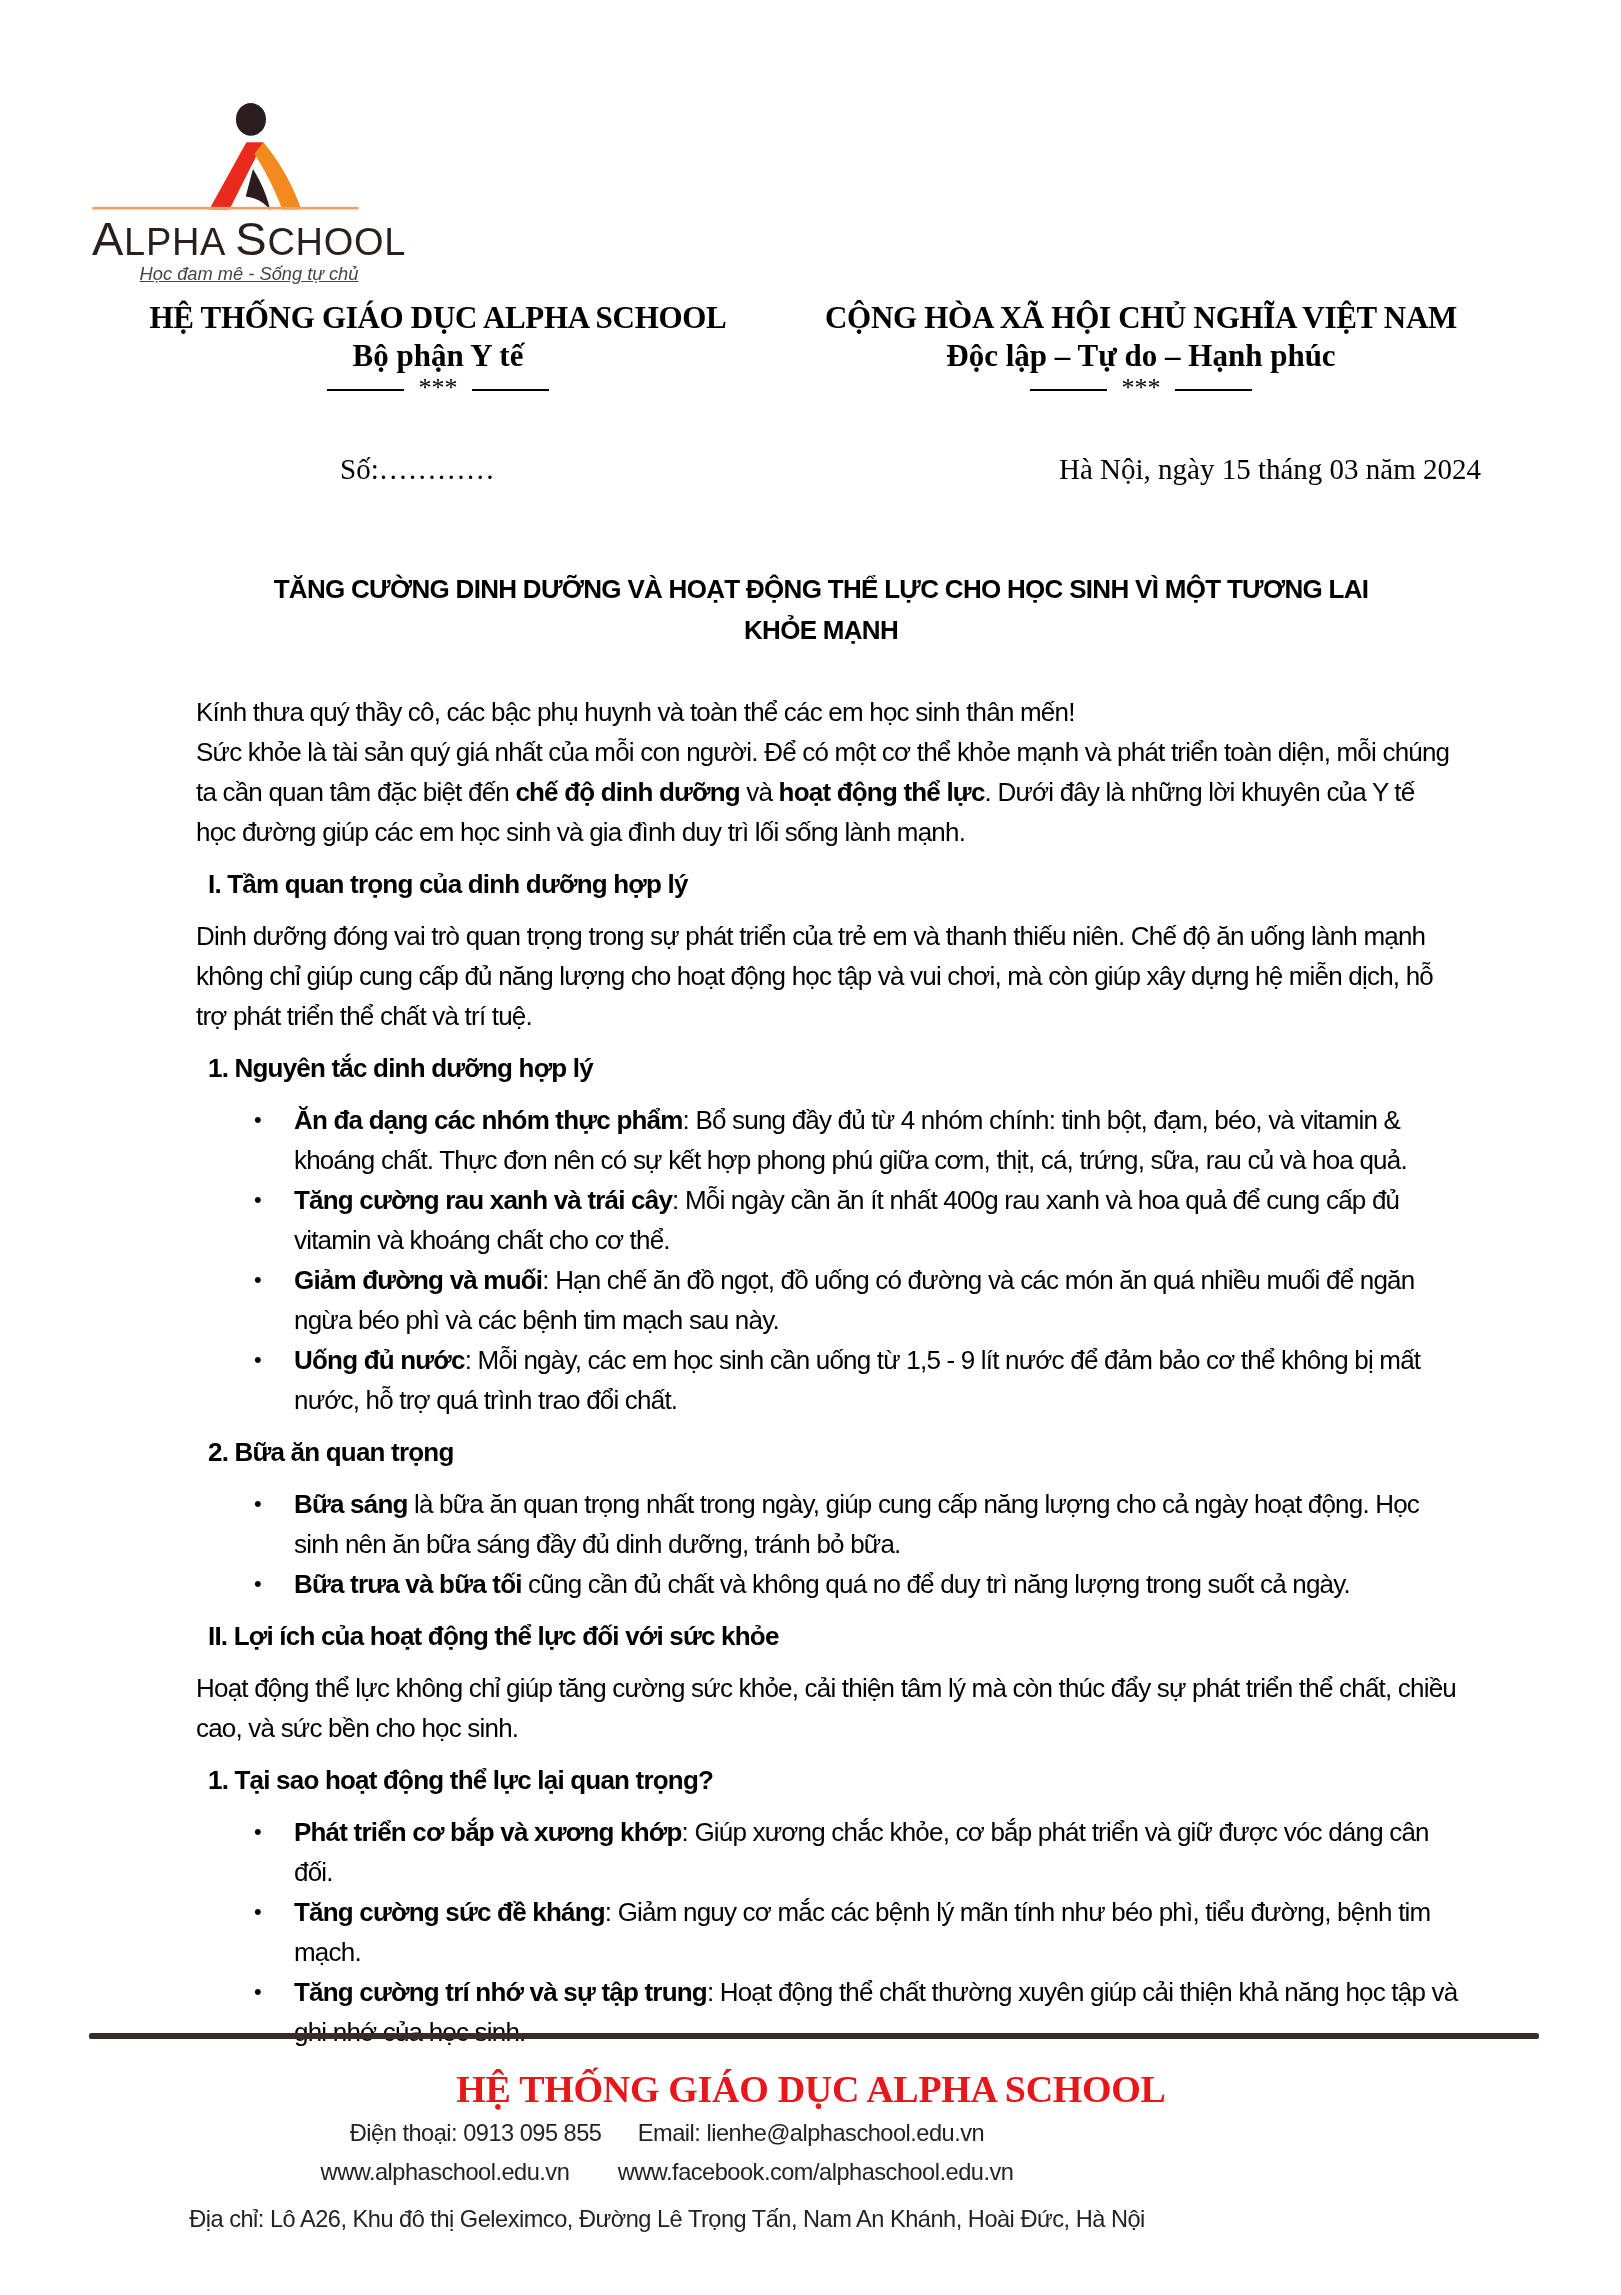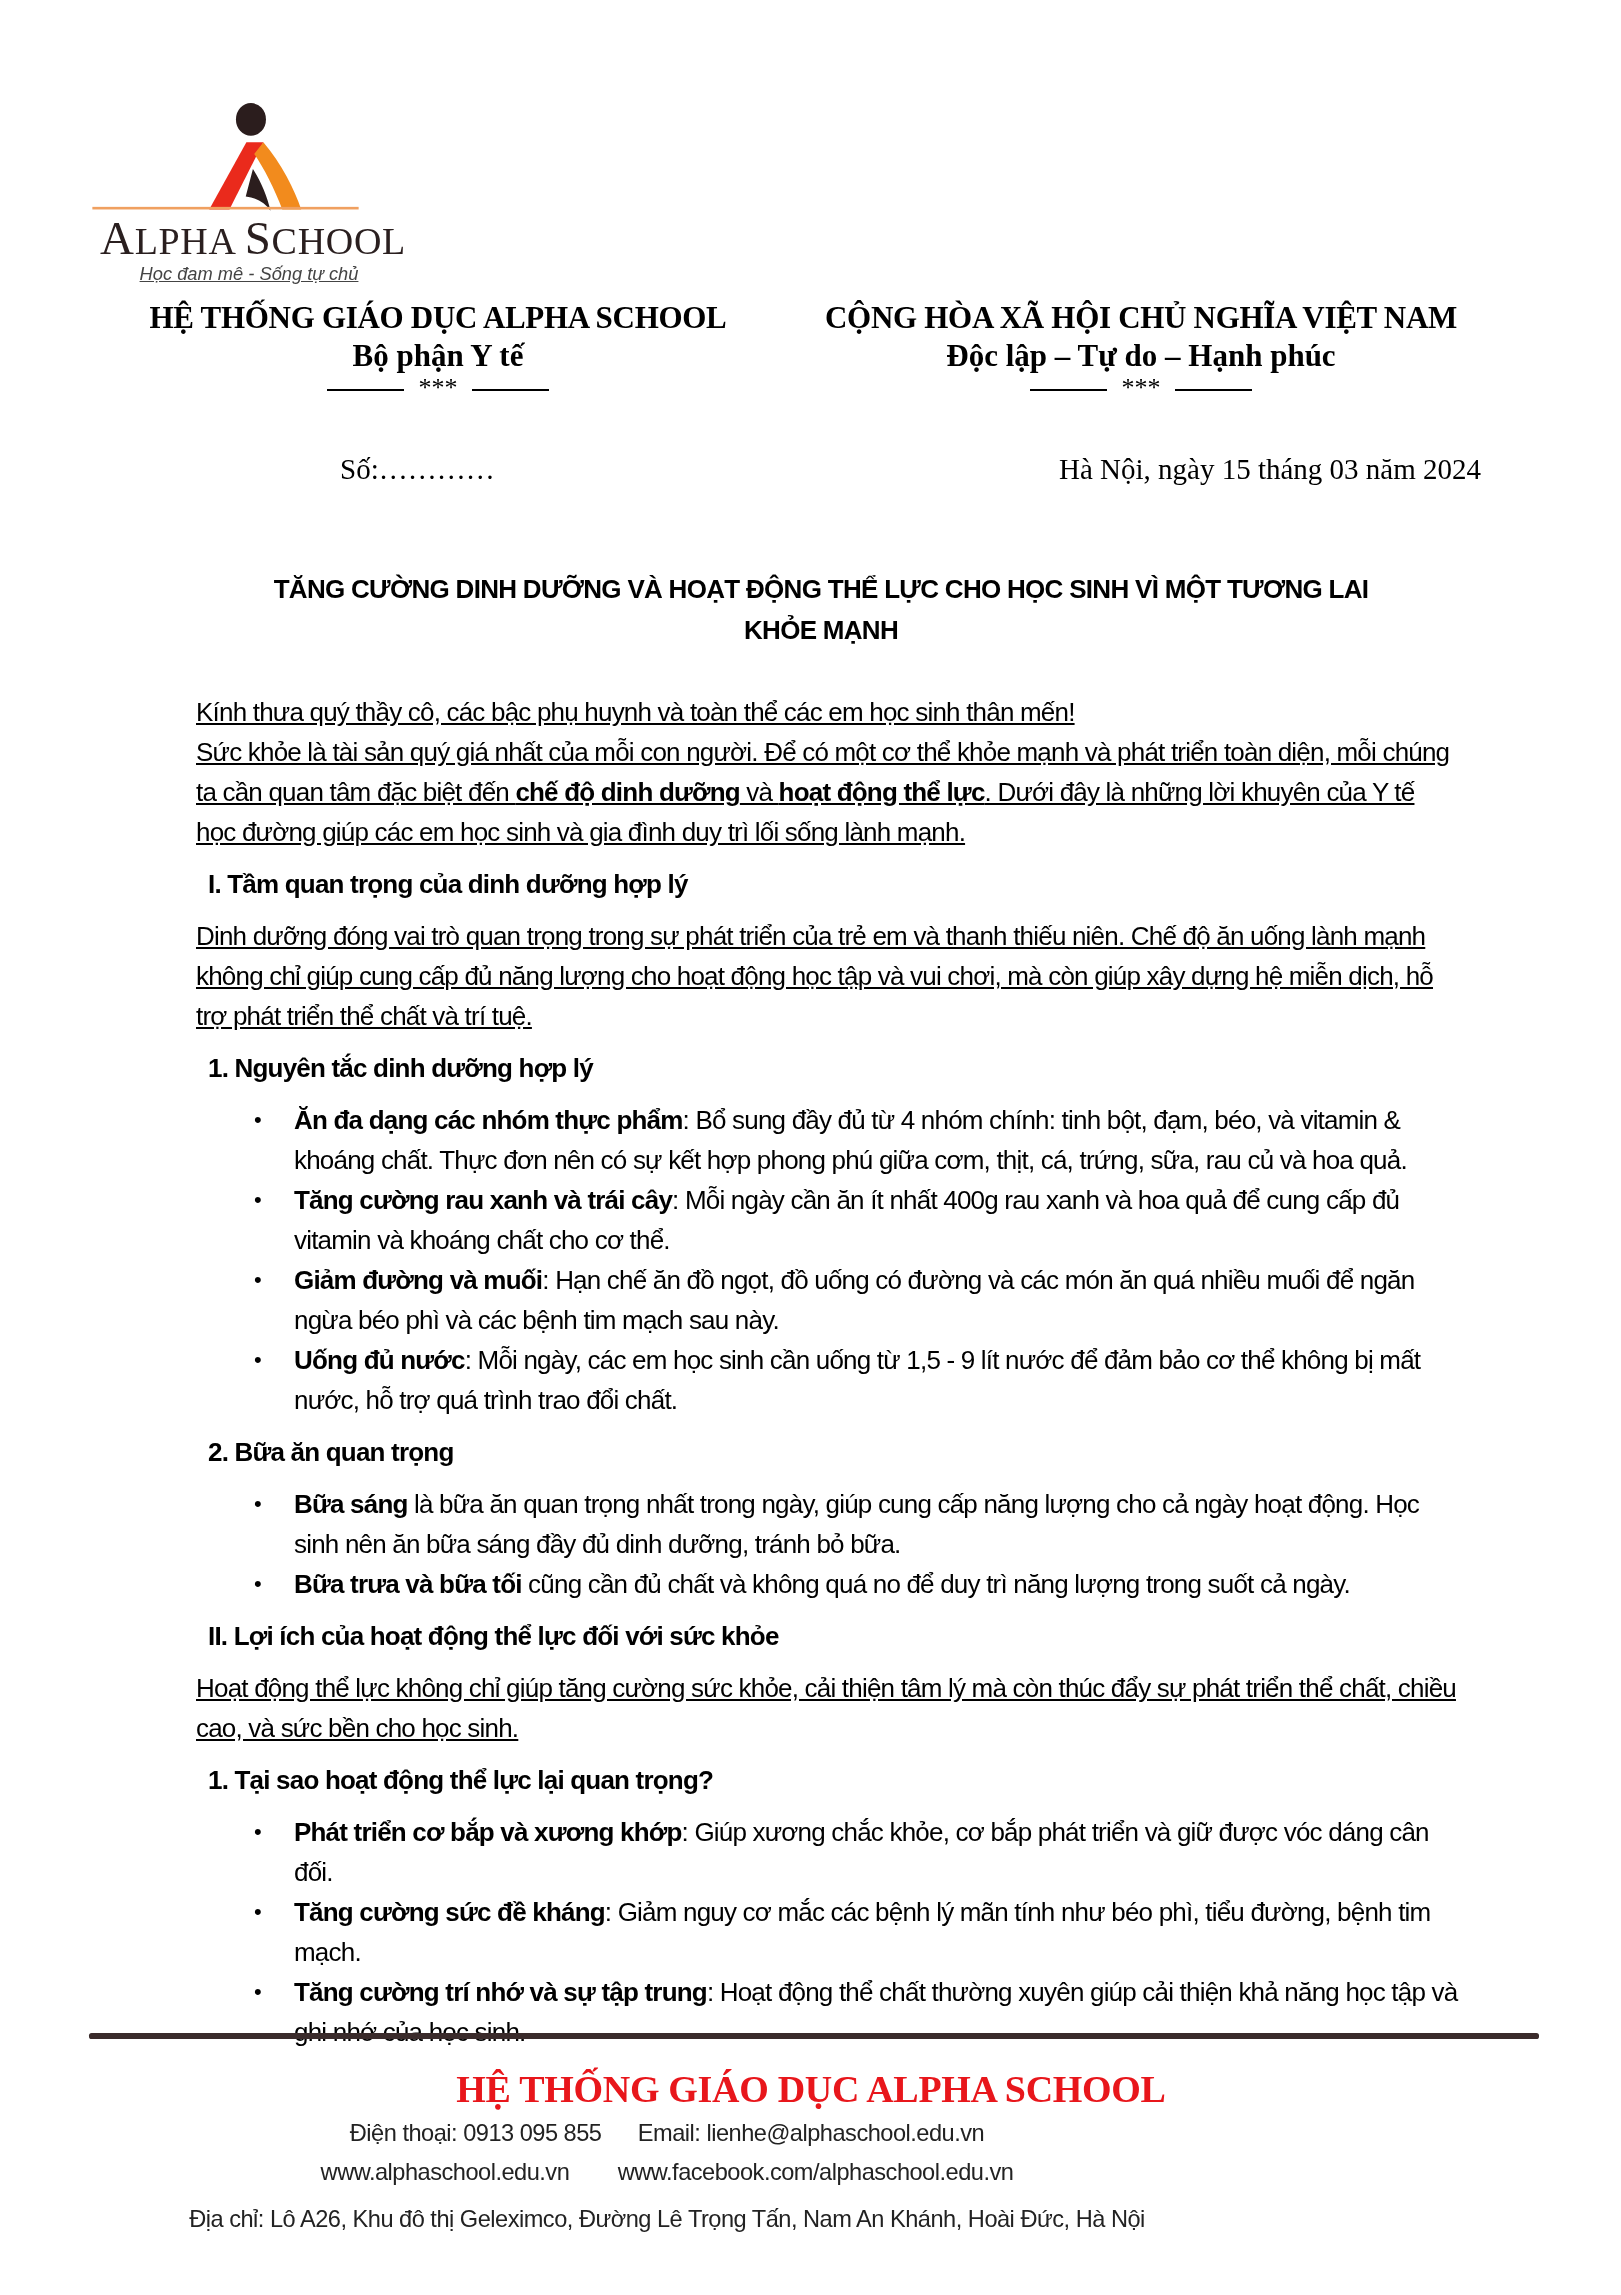--- a/index.html
+++ b/index.html
@@ -1,21 +1,21 @@
 <!DOCTYPE html>
 <html style="font-size:10.5px"><head>
 <meta charset="utf-8">
 <style>
   html, body { margin: 0; padding: 0; background: #ffffff; }
   body { width: 1622px; height: 2295px; position: relative; overflow: hidden; color: #000; }
 
   
   .logo { position: absolute; left: 92px; top: 92px; width: 314px; height: 196px; }
-  .logo-brand { position: absolute; left: 0; top: 119px; width: 314px; text-align: right;
-    font-family: Liberation Serif, serif; font-size: 38px; letter-spacing: 0.7px; color: #2a1f1f; white-space: nowrap; }
+  .logo-brand { position: absolute; left: 0; top: 119px; width: 314px; text-align: left;
+    font-family: Liberation Sans, sans-serif; font-size: 38px; letter-spacing: 0.7px; color: #2a1f1f; white-space: nowrap; }
   .logo-brand .big { font-size: 47px; }
   .logo-slogan { position: absolute; left: 0; top: 171px; width: 314px; text-align: center;
     font-family: "Liberation Sans", sans-serif; font-style: italic; font-size: 18.3px; color: #444; text-decoration: underline; }
 
   
   .hdr { position: absolute; top: 298px; text-align: center; font-family: "Liberation Serif", serif; font-weight: bold; }
   .hdr-left { left: 111px; width: 654px; }
   .hdr-right { left: 778px; width: 726px; }
   .hdr .t1 { font-size: 31px; line-height: 39px; white-space: nowrap; letter-spacing: -0.3px; }
   .hdr .t2 { font-size: 31px; line-height: 38px; }
@@ -25,21 +25,21 @@
   .doc-no { position: absolute; left: 340px; top: 453px; font-family: "Liberation Serif", serif; font-size: 29px; }
   .doc-date { position: absolute; right: 141px; top: 453px; font-family: "Liberation Serif", serif; font-size: 29px; white-space: nowrap; }
 
   
   .title { position: absolute; left: 183px; width: 1276px; top: 569px; text-align: center;
     font-family: "Liberation Sans", sans-serif; font-weight: bold; font-size: 26px; line-height: 41px; letter-spacing: -0.7px; }
 
   
   .content { position: absolute; left: 196px; top: 692px; width: 1263px;
     font-family: "Liberation Sans", sans-serif; font-size: 26px; line-height: 40px; letter-spacing: -0.8px; }
-  .content p { margin: 0; text-decoration: underline; }
+  .content p { margin: 0; }
   .content h3 { margin: 12px; font-size: 26px; font-weight: bold; line-height: 40px; }
   .content ul { margin: 0; padding: 0; list-style: none; }
   .content li { position: relative; padding-left: 98px; }
   .content li .bullet { position: absolute; left: 58px; top: 0; font-size: 22px; }
   .content b { font-weight: bold; }
 
   
   .footer-rule { position: absolute; left: 89px; top: 2033px; width: 1450px; height: 5.9px; background: #3a2b2b; border-radius: 2.6px; }
   .footer-org { position: absolute; left: 0; width: 1622px; top: 2067px; text-align: center;
     font-family: "Liberation Serif", serif; font-weight: bold; font-size: 38px; color: #e8161b; letter-spacing: -0.3px; }

